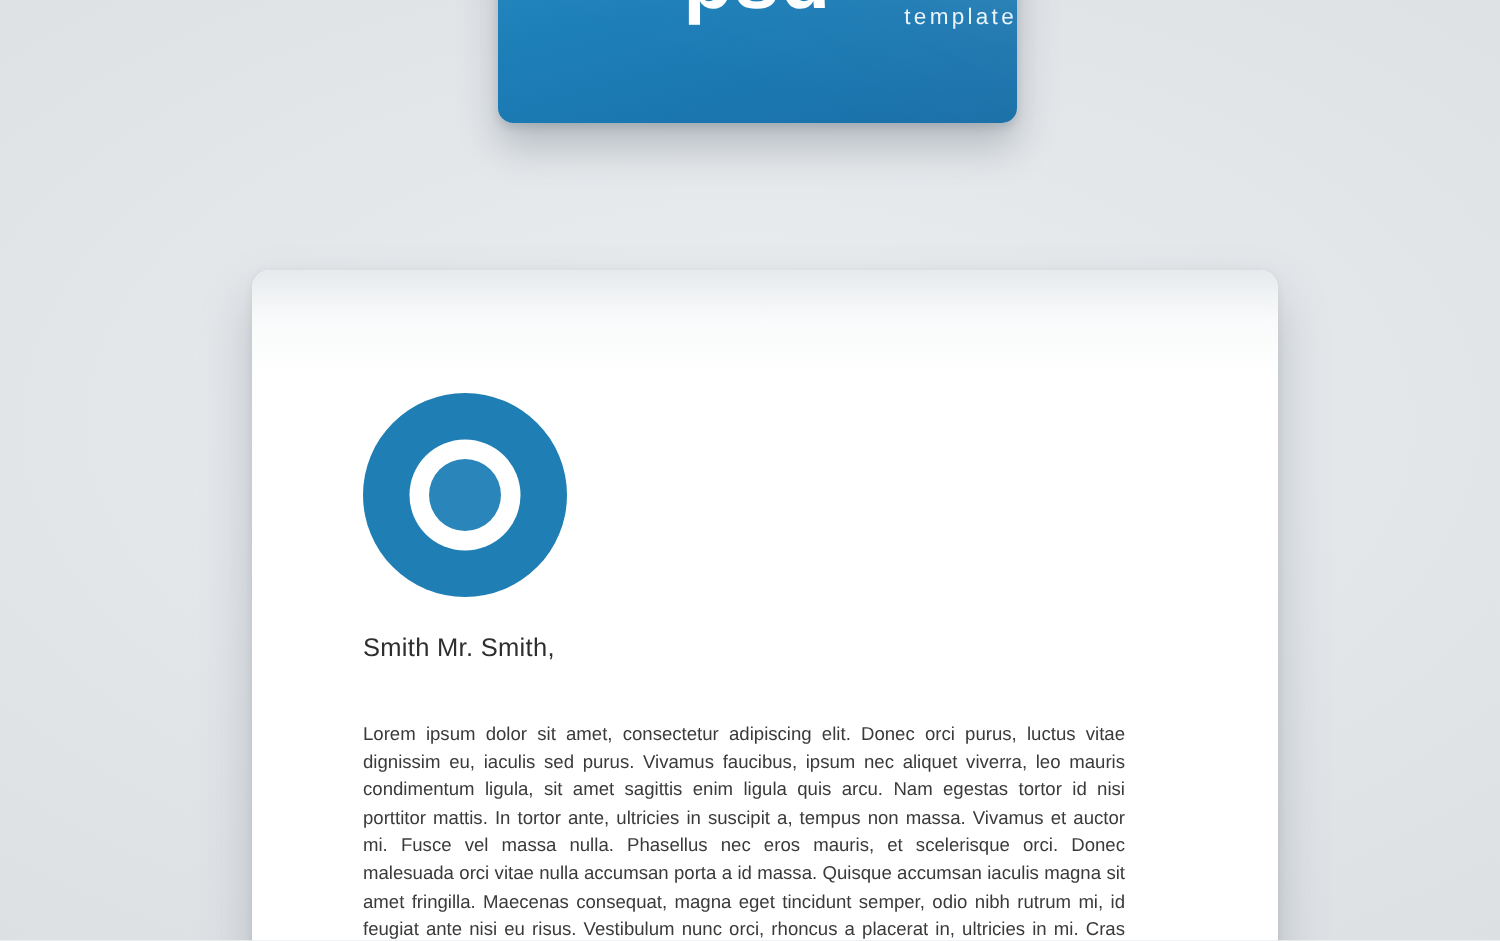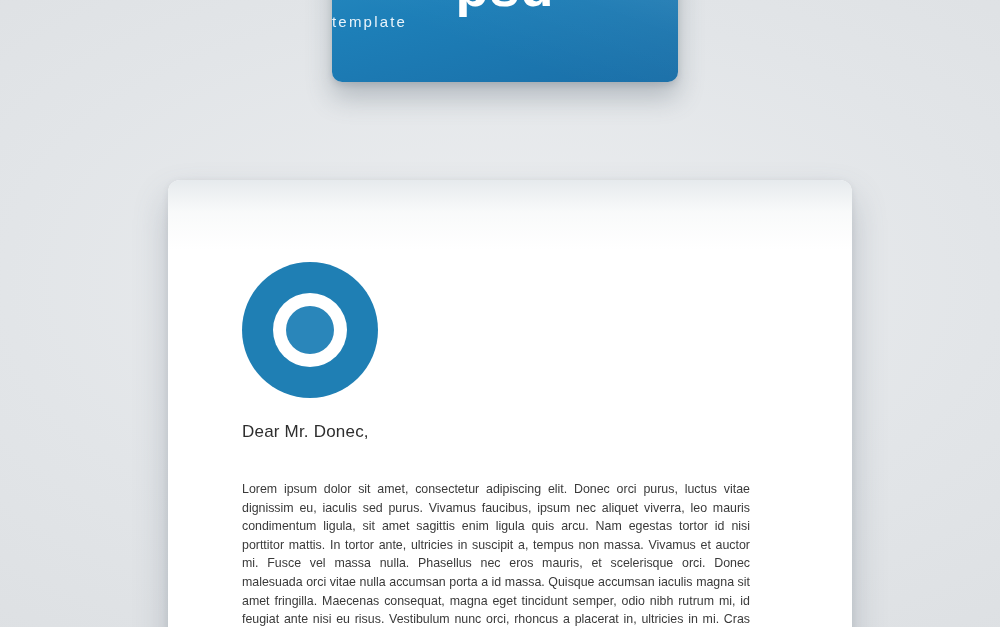--- a/index.html
+++ b/index.html
@@ -50,22 +50,22 @@
     color: #ffffff;
     font-size: 54px;
     font-weight: bold;
     letter-spacing: 1px;
     line-height: 1;
   }
   .blue-card-sub {
     position: absolute;
     left: 0;
     right: 0;
-    top: 92px;
-    text-align: left;
+    top: 82px;
+    text-align: right;
     color: #eaf4fb;
     font-size: 15px;
     letter-spacing: 2.2px;
     line-height: 1;
   }
 
   
   .letter {
     position: absolute;
     left: 168px;
@@ -149,20 +149,20 @@
 
   <div class="letter">
     <div class="top-fade"></div>
 
     <div class="logo">
       <div class="logo-ring">
         <div class="logo-dot"></div>
       </div>
     </div>
 
-    <div class="salutation">Dear Mr. Donec,</div>
+    <div class="salutation">Smith Mr. Smith,</div>
 
     <div class="body-copy">
       <p>Lorem ipsum dolor sit amet, consectetur adipiscing elit. Donec orci purus, luctus vitae dignissim eu, iaculis sed purus. Vivamus faucibus, ipsum nec aliquet viverra, leo mauris condimentum ligula, sit amet sagittis enim ligula quis arcu. Nam egestas tortor id nisi porttitor mattis. In tortor ante, ultricies in suscipit a, tempus non massa. Vivamus et auctor mi. Fusce vel massa nulla. Phasellus nec eros mauris, et scelerisque orci. Donec malesuada orci vitae nulla accumsan porta a id massa. Quisque accumsan iaculis magna sit amet fringilla. Maecenas consequat, magna eget tincidunt semper, odio nibh rutrum mi, id feugiat ante nisi eu risus. Vestibulum nunc orci, rhoncus a placerat in, ultricies in mi. Cras mattis varius eros, vel fringilla nisi suscipit eget.</p>
     </div>
   </div>
 
 </div>
 
 </body></html>

